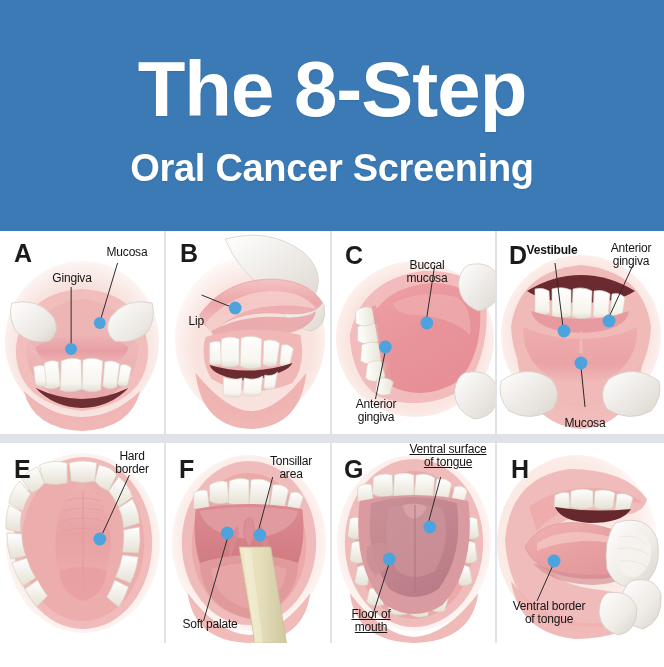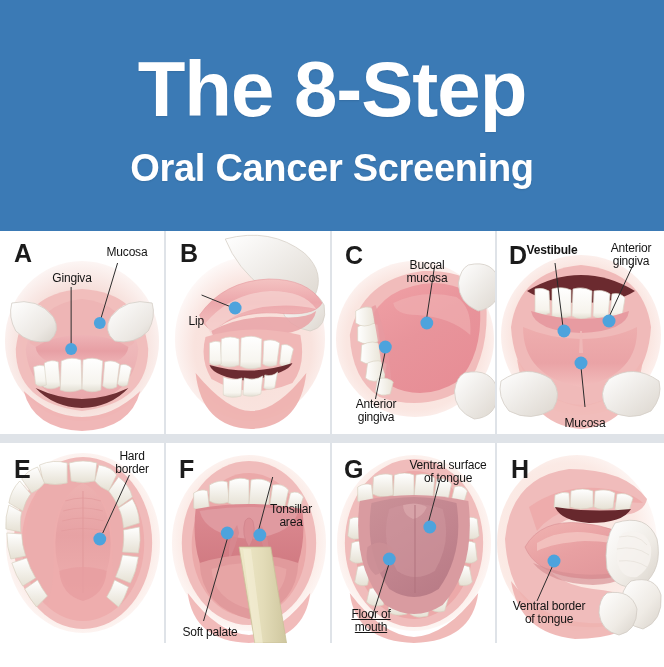--- a/index.html
+++ b/index.html
@@ -454,23 +454,23 @@
       <path d="M22 150 Q52 190 84 192 Q116 190 146 150 Q140 198 84 200 Q28 198 22 150 Z" fill="#efb4b2" opacity="0.9"></path>
 
       <path d="M74 104 L106 104 L122 200 L90 200 Z" fill="url(#fDep)" stroke="#c9c197" stroke-width="0.8"></path>
       <path d="M78 106 L86 106 L98 200 L90 200 Z" fill="#f6f1d9" opacity="0.55"></path>
 
       <line x1="108" y1="34" x2="94" y2="86" stroke="#2b2b2b" stroke-width="1"></line>
       <line x1="38" y1="178" x2="62" y2="96" stroke="#2b2b2b" stroke-width="1"></line>
       <circle cx="95" cy="92" r="6.5" fill="#4da3dd"></circle>
       <circle cx="62" cy="90" r="6.5" fill="#4da3dd"></circle>
     </svg>
-    <div class="lbl" style="left:94px;top:12px;width:62px;margin-top:48px;">Tonsillar
+    <div class="lbl" style="left:94px;top:12px;width:62px;">Tonsillar
 area</div>
-    <div class="lbl" style="left:10px;top:183px;width:68px;">Soft palate</div>
+    <div class="lbl" style="left:10px;top:175px;width:68px;">Soft palate</div>
   </div>
 
   <div class="panel vdiv">
     <div class="panel-letter" style="left:12px;top:14px;">G</div>
     <svg class="panel-art" viewBox="0 0 165 200" preserveAspectRatio="none">
       <defs>
         <radialGradient id="gSkin" cx="50%" cy="48%" r="60%">
           <stop offset="0%" stop-color="#fae2dc"></stop>
             <stop offset="70%" stop-color="#fbeae5"></stop>
           <stop offset="100%" stop-color="#ffffff"></stop>
@@ -523,21 +523,21 @@
 
       <path d="M36 104 Q50 94 62 106 Q58 128 44 132 Q32 122 36 104 Z" fill="#cb8f96" opacity="0.9"></path>
 
       <path d="M18 150 Q50 192 83 194 Q116 192 148 150 Q142 198 83 200 Q24 198 18 150 Z" fill="#efb4b2" opacity="0.92"></path>
 
       <line x1="110" y1="34" x2="98" y2="78" stroke="#2b2b2b" stroke-width="1"></line>
       <line x1="40" y1="176" x2="58" y2="120" stroke="#2b2b2b" stroke-width="1"></line>
       <circle cx="99" cy="84" r="6.5" fill="#4da3dd"></circle>
       <circle cx="58" cy="116" r="6.5" fill="#4da3dd"></circle>
     </svg>
-    <div class="lbl" style="left:72px;top:16px;width:88px;">Ventral surface
+    <div class="lbl" style="left:72px;top:0;width:88px;text-decoration:underline;">Ventral surface
 of tongue</div>
     <div class="lbl" style="left:8px;top:165px;width:62px;text-decoration:underline;">Floor of
 mouth</div>
   </div>
 
   <div class="panel">
     <div class="panel-letter" style="left:14px;top:14px;">H</div>
     <svg class="panel-art" viewBox="0 0 167 200" preserveAspectRatio="none">
       <defs>
         <radialGradient id="hSkin" cx="44%" cy="48%" r="62%">

